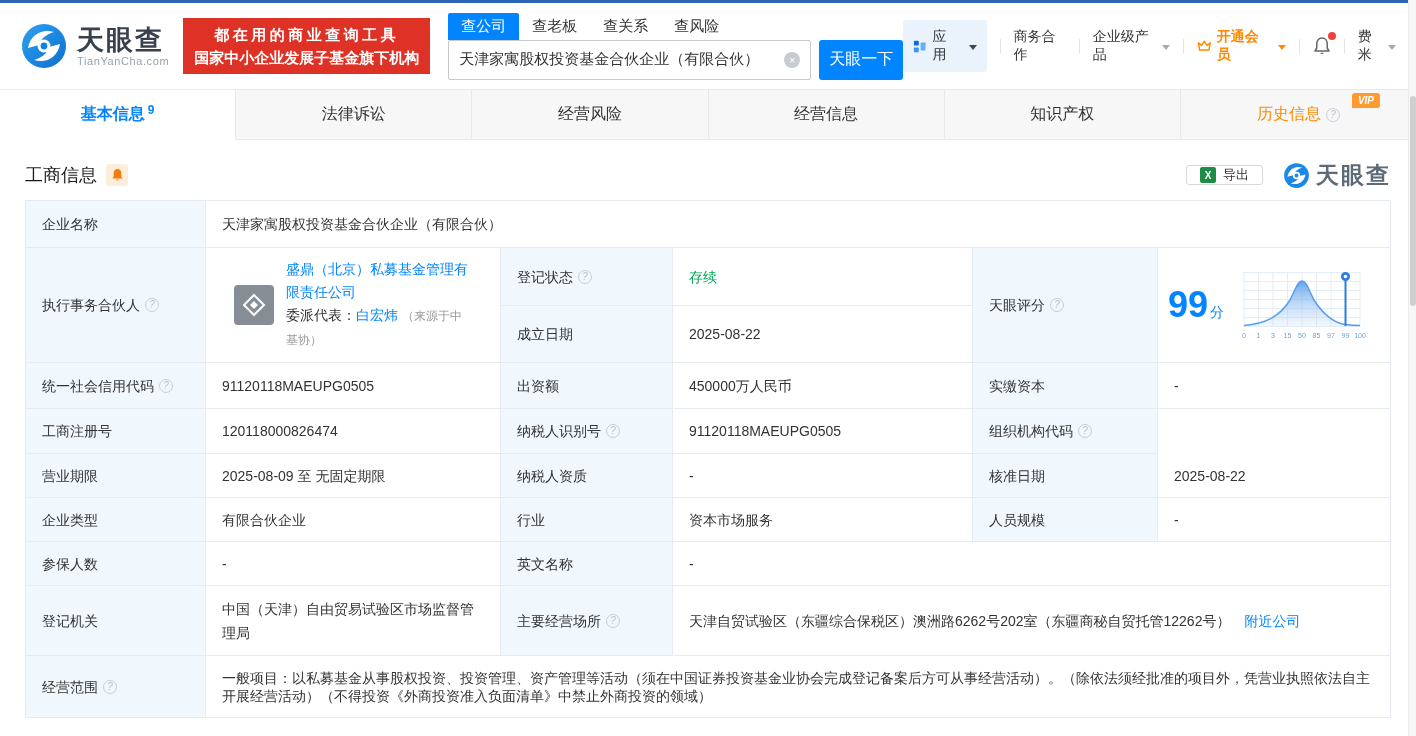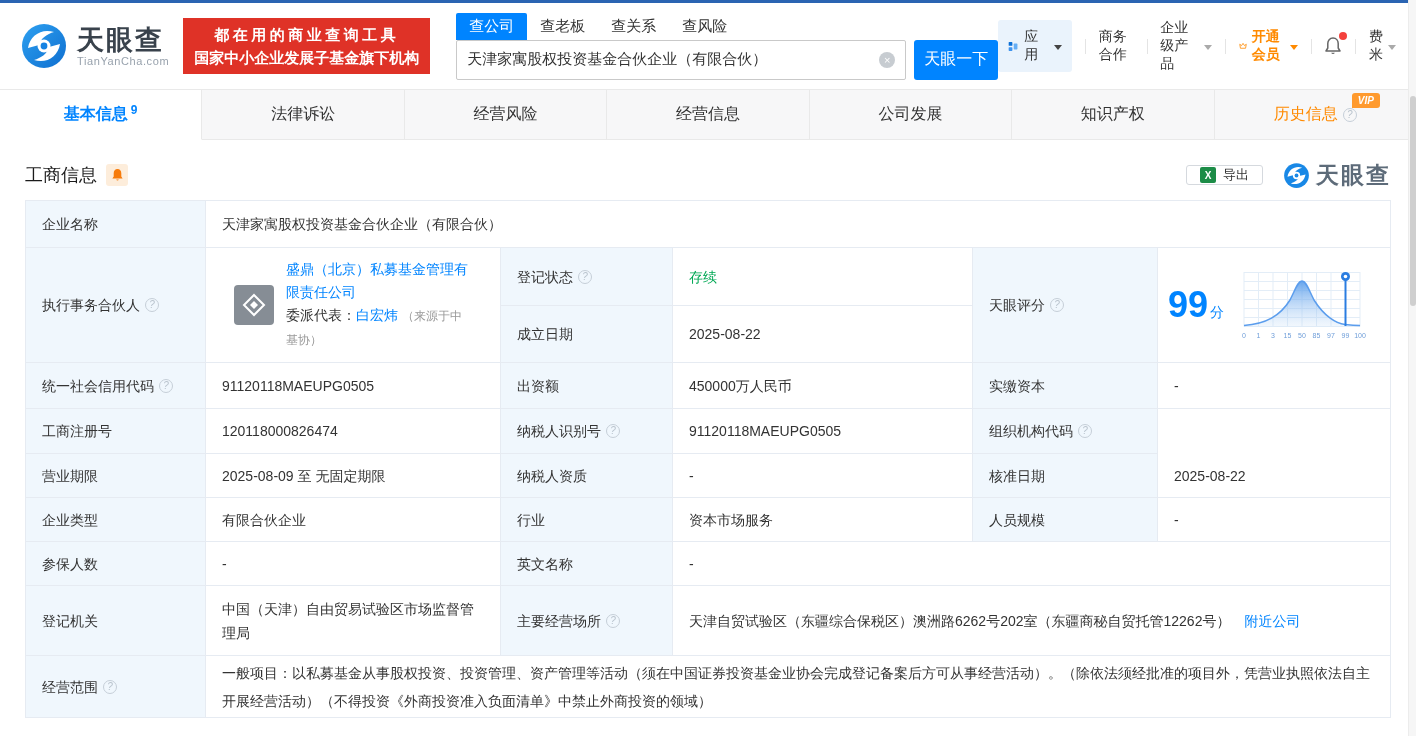--- a/index.html
+++ b/index.html
@@ -5,21 +5,21 @@
 *{margin:0;padding:0;box-sizing:border-box}
 html,body{width:1416px;height:736px;overflow:hidden;background:#fff;
   font-family:"Liberation Sans","DejaVu Sans",sans-serif;color:#333}
 .topbar{height:3px;background:#2a64b2}
 .header{height:86px;display:flex;align-items:center;padding:0 20px;position:relative;background:#fff}
 .logo{display:flex;align-items:center;gap:9px;cursor:pointer;flex:0 0 auto}
 .logo-text .brand{font-size:27px;font-weight:bold;color:#39424c;letter-spacing:2px;line-height:28px}
 .logo-text .domain{font-size:11px;color:#98a2ad;letter-spacing:.6px;margin-top:1px}
 .slogan{margin-left:14px;background:#df3227;color:#fff;font-weight:bold;font-size:15px;line-height:23px;padding:5px 11px;text-align:center;flex:0 0 auto}
 .slogan .l1{letter-spacing:3.5px}
-.search-area{margin-left:26px;width:542px;flex:0 0 auto}
+.search-area{margin-left:18px;width:455px;flex:0 0 auto}
 .search-tabs{display:flex;align-items:flex-end}
 .stab{font-size:15px;color:#333;padding:4px 13px;cursor:pointer}
 .stab.active{background:#0084ff;color:#fff;border-radius:2px 2px 0 0}
 .search-row{display:flex;height:40px}
 .search-box{flex:1;border:1px solid #c9c9c9;display:flex;align-items:center;background:#fff;border-radius:2px}
 .search-box input{flex:1;border:none;outline:none;font-size:15px;padding:0 10px;color:#333;font-family:inherit;background:transparent}
 .clear{width:16px;height:16px;border-radius:50%;background:#c7ccd1;color:#fff;font-size:11px;display:flex;align-items:center;justify-content:center;margin-right:10px;cursor:pointer;flex:0 0 auto}
 .clear::before{content:"×"}
 .search-btn{width:84px;margin-left:8px;background:#0084ff;color:#fff;border:none;font-size:16px;border-radius:3px;cursor:pointer;font-family:inherit}
 .hnav{margin-left:auto;display:flex;align-items:center;font-size:14px;color:#333}
@@ -166,23 +166,20 @@
   <div class="tab">
     <span>法律诉讼</span>
   </div>
   <div class="tab">
     <span>经营风险</span>
   </div>
   <div class="tab">
     <span>经营信息</span>
   </div>
   <div class="tab">
-    <span>公司发展</span>
-  </div>
-  <div class="tab">
     <span>知识产权</span>
   </div>
   <div class="tab history">
     <span class="vip-badge">VIP</span>
     <span>历史信息</span>
     <i class="q"></i>
   </div>
 </div>
 
 <main class="content">
@@ -409,21 +406,21 @@
     </div>
     <div class="cell nr" style="grid-area:9/4/10/7">
       <span>天津自贸试验区（东疆综合保税区）澳洲路6262号202室（东疆商秘自贸托管12262号）</span>
       <a class="link" style="margin-left:14px;flex:0 0 auto">附近公司</a>
     </div>
 
     <div class="cell lab nb" style="grid-area:10/1/11/2">
       <span>经营范围</span>
         <i class="q"></i>
     </div>
-    <div class="cell nr nb" style="grid-area:10/2/11/7;line-height:28px">
+    <div class="cell nr nb" style="grid-area:10/2/11/7;line-height:18px">
       <span>一般项目：以私募基金从事股权投资、投资管理、资产管理等活动（须在中国证券投资基金业协会完成登记备案后方可从事经营活动）。（除依法须经批准的项目外，凭营业执照依法自主开展经营活动）（不得投资《外商投资准入负面清单》中禁止外商投资的领域）</span>
     </div>
 
   </div>
 </main>
 
 <div class="scrollbar">
   <div class="scroll-thumb"></div>
 </div>
 

